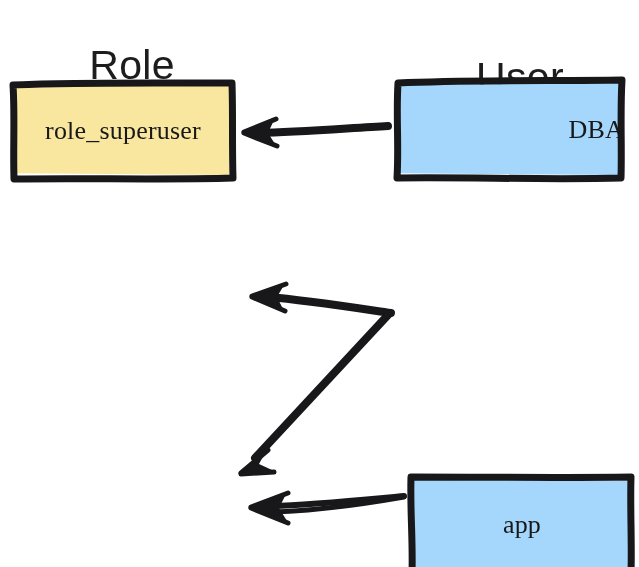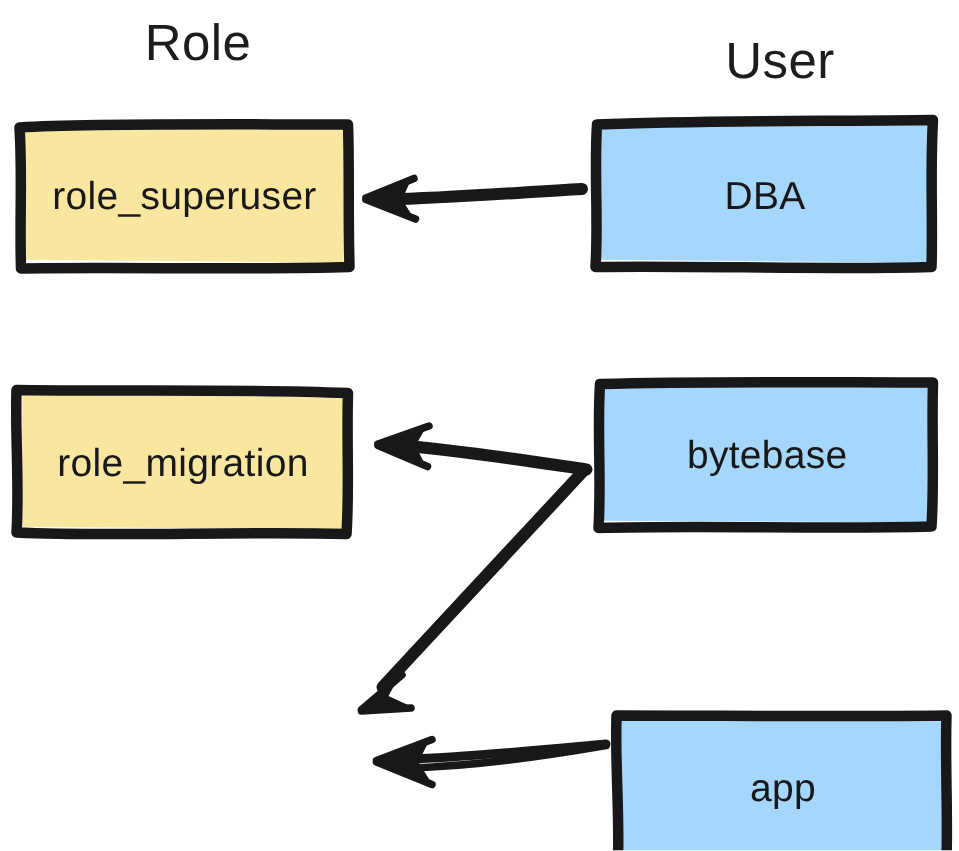--- a/index.html
+++ b/index.html
@@ -14,39 +14,40 @@
   #diagram-root {
     position: relative;
     width: 639px;
     height: 567px;
     background: #ffffff;
     overflow: hidden;
   }
   .column-title {
     position: absolute;
     font-family: "Liberation Sans", sans-serif;
-    font-size: 34px;
+    font-size: 41px;
     font-weight: 400;
     color: #1d1d1d;
     letter-spacing: 0.3px;
     text-align: center;
     white-space: nowrap;
     user-select: none;
+    margin-top: 32px;
   }
   #title-role  { left: 52px;  top: 10px; width: 160px; }
   #title-user  { left: 440px; top: 22px; width: 160px; }
 
   
   .node {
     position: absolute;
     box-sizing: border-box;
     display: flex;
     align-items: center;
     justify-content: center;
-    font-family: Liberation Sans, sans-serif;
+    font-family: Liberation Serif, serif;
     font-size: 26px;
     font-weight: 400;
     color: #18181a;
     letter-spacing: 0.2px;
     white-space: nowrap;
     user-select: none;
   }
   .node .node-label { position: relative; z-index: 3; }
 
   
@@ -92,62 +93,36 @@
       </svg>
     </div>
     <svg class="sketch-frame" viewBox="0 0 242 117" preserveAspectRatio="none">
       <path d="M11,13 C60,10 150,11 230,11 C231,40 230,72 231,106 C170,108 80,106 12,107 C11,75 13,44 11,13 Z" fill="none" stroke="#18181a" stroke-width="7" stroke-linecap="round" stroke-linejoin="round"></path>
       <path d="M12,13 C70,11 160,12 229,11" fill="none" stroke="#18181a" stroke-width="4" stroke-linecap="round"></path>
       <path d="M13,106 C80,109 160,107 230,105" fill="none" stroke="#18181a" stroke-width="4" stroke-linecap="round"></path>
     </svg>
     <span class="node-label">role_superuser</span>
   </div>
 
-  <div class="node" id="node-role-migration" style="left:10px; top:259px; width:224px; height:98px;">
-    <div class="fill-layer">
-      <svg width="100%" height="100%" viewBox="0 0 224 98" preserveAspectRatio="none">
-        <path d="M3,2 L221,4 L220,96 L2,94 Z" fill="#FAE79F"></path>
-      </svg>
-    </div>
-    <svg class="sketch-frame" viewBox="0 0 244 118" preserveAspectRatio="none">
-      <path d="M11,11 C70,12 150,10 232,13 C231,45 233,76 231,107 C160,105 75,109 11,106 C13,74 10,42 11,11 Z" fill="none" stroke="#18181a" stroke-width="7" stroke-linecap="round" stroke-linejoin="round"></path>
-      <path d="M12,12 C80,12 160,11 231,13" fill="none" stroke="#18181a" stroke-width="4" stroke-linecap="round"></path>
-      <path d="M12,107 C80,104 160,109 231,106" fill="none" stroke="#18181a" stroke-width="4" stroke-linecap="round"></path>
-    </svg>
-    <span class="node-label">role_migration</span>
-  </div>
 
 
-  <div class="node" id="node-user-dba" style="left:396px; top:80px; width:228px; height:100px;">
+  <div class="node" id="node-user-dba" style="left:396px; top:80px; width:228px; height:100px;justify-content:flex-end;">
     <div class="fill-layer">
       <svg width="100%" height="100%" viewBox="0 0 228 100" preserveAspectRatio="none">
         <path d="M3,3 L225,1 L224,97 L2,95 Z" fill="#A4D7FB"></path>
       </svg>
     </div>
     <svg class="sketch-frame" viewBox="0 0 248 120" preserveAspectRatio="none">
       <path d="M12,13 C80,10 165,11 236,10 C234,43 236,76 235,108 C165,110 80,107 11,108 C13,76 10,45 12,13 Z" fill="none" stroke="#18181a" stroke-width="7" stroke-linecap="round" stroke-linejoin="round"></path>
       <path d="M12,13 C85,11 168,11 236,10" fill="none" stroke="#18181a" stroke-width="4" stroke-linecap="round"></path>
       <path d="M12,108 C85,110 168,107 235,108" fill="none" stroke="#18181a" stroke-width="4" stroke-linecap="round"></path>
     </svg>
     <span class="node-label">DBA</span>
   </div>
 
-  <div class="node" id="node-user-bytebase" style="left:398px; top:254px; width:227px; height:99px;">
-    <div class="fill-layer">
-      <svg width="100%" height="100%" viewBox="0 0 227 99" preserveAspectRatio="none">
-        <path d="M3,2 L224,2 L223,96 L2,95 Z" fill="#A4D7FB"></path>
-      </svg>
-    </div>
-    <svg class="sketch-frame" viewBox="0 0 247 119" preserveAspectRatio="none">
-      <path d="M12,12 C85,10 165,11 234,11 C233,44 235,76 233,107 C165,109 80,106 11,108 C13,76 10,44 12,12 Z" fill="none" stroke="#18181a" stroke-width="7" stroke-linecap="round" stroke-linejoin="round"></path>
-      <path d="M13,12 C85,11 168,12 234,11" fill="none" stroke="#18181a" stroke-width="4" stroke-linecap="round"></path>
-      <path d="M12,108 C85,109 168,106 233,107" fill="none" stroke="#18181a" stroke-width="4" stroke-linecap="round"></path>
-    </svg>
-    <span class="node-label">bytebase</span>
-  </div>
 
   <div class="node" id="node-user-app" style="left:410px; top:476px; width:224px; height:98px;">
     <div class="fill-layer">
       <svg width="100%" height="100%" viewBox="0 0 224 98" preserveAspectRatio="none">
         <path d="M2,2 L221,3 L220,96 L3,95 Z" fill="#A4D7FB"></path>
       </svg>
     </div>
     <svg class="sketch-frame" viewBox="0 0 244 118" preserveAspectRatio="none">
       <path d="M11,11 C80,11 160,12 231,11 C230,43 232,76 231,107 C160,108 80,106 12,107 C13,75 10,43 11,11 Z" fill="none" stroke="#18181a" stroke-width="7" stroke-linecap="round" stroke-linejoin="round"></path>
       <path d="M12,11 C85,11 165,12 231,11" fill="none" stroke="#18181a" stroke-width="4" stroke-linecap="round"></path>

